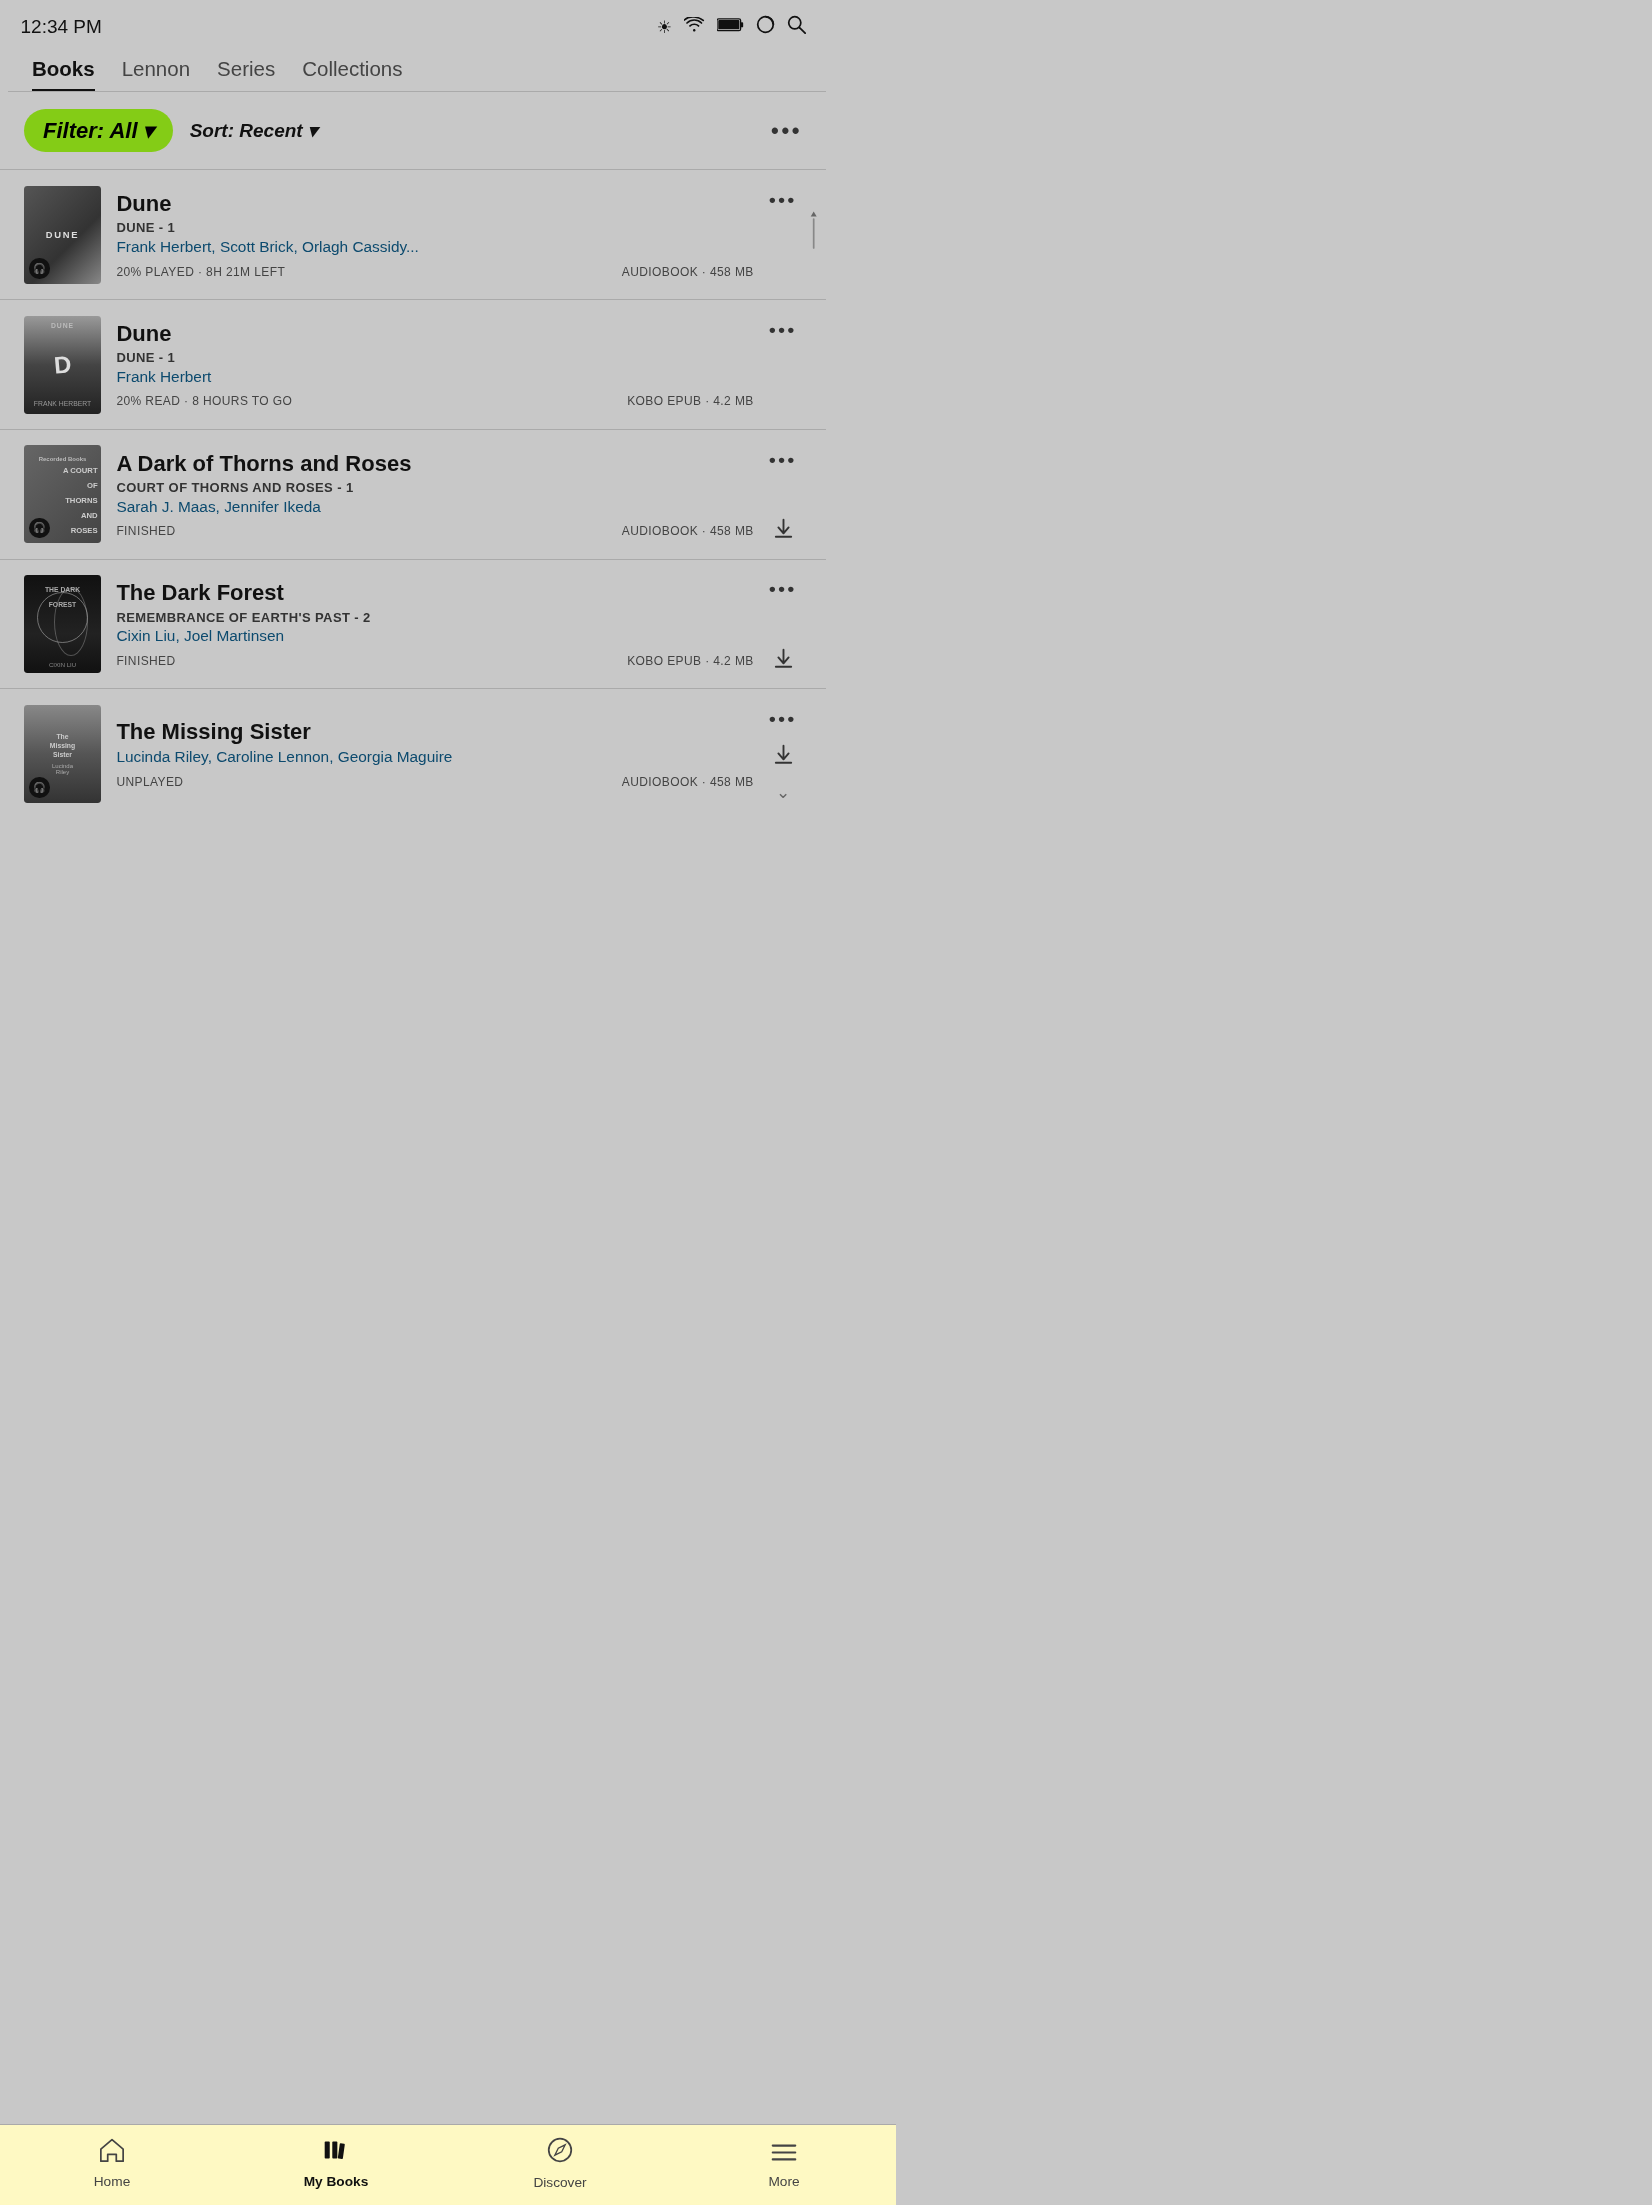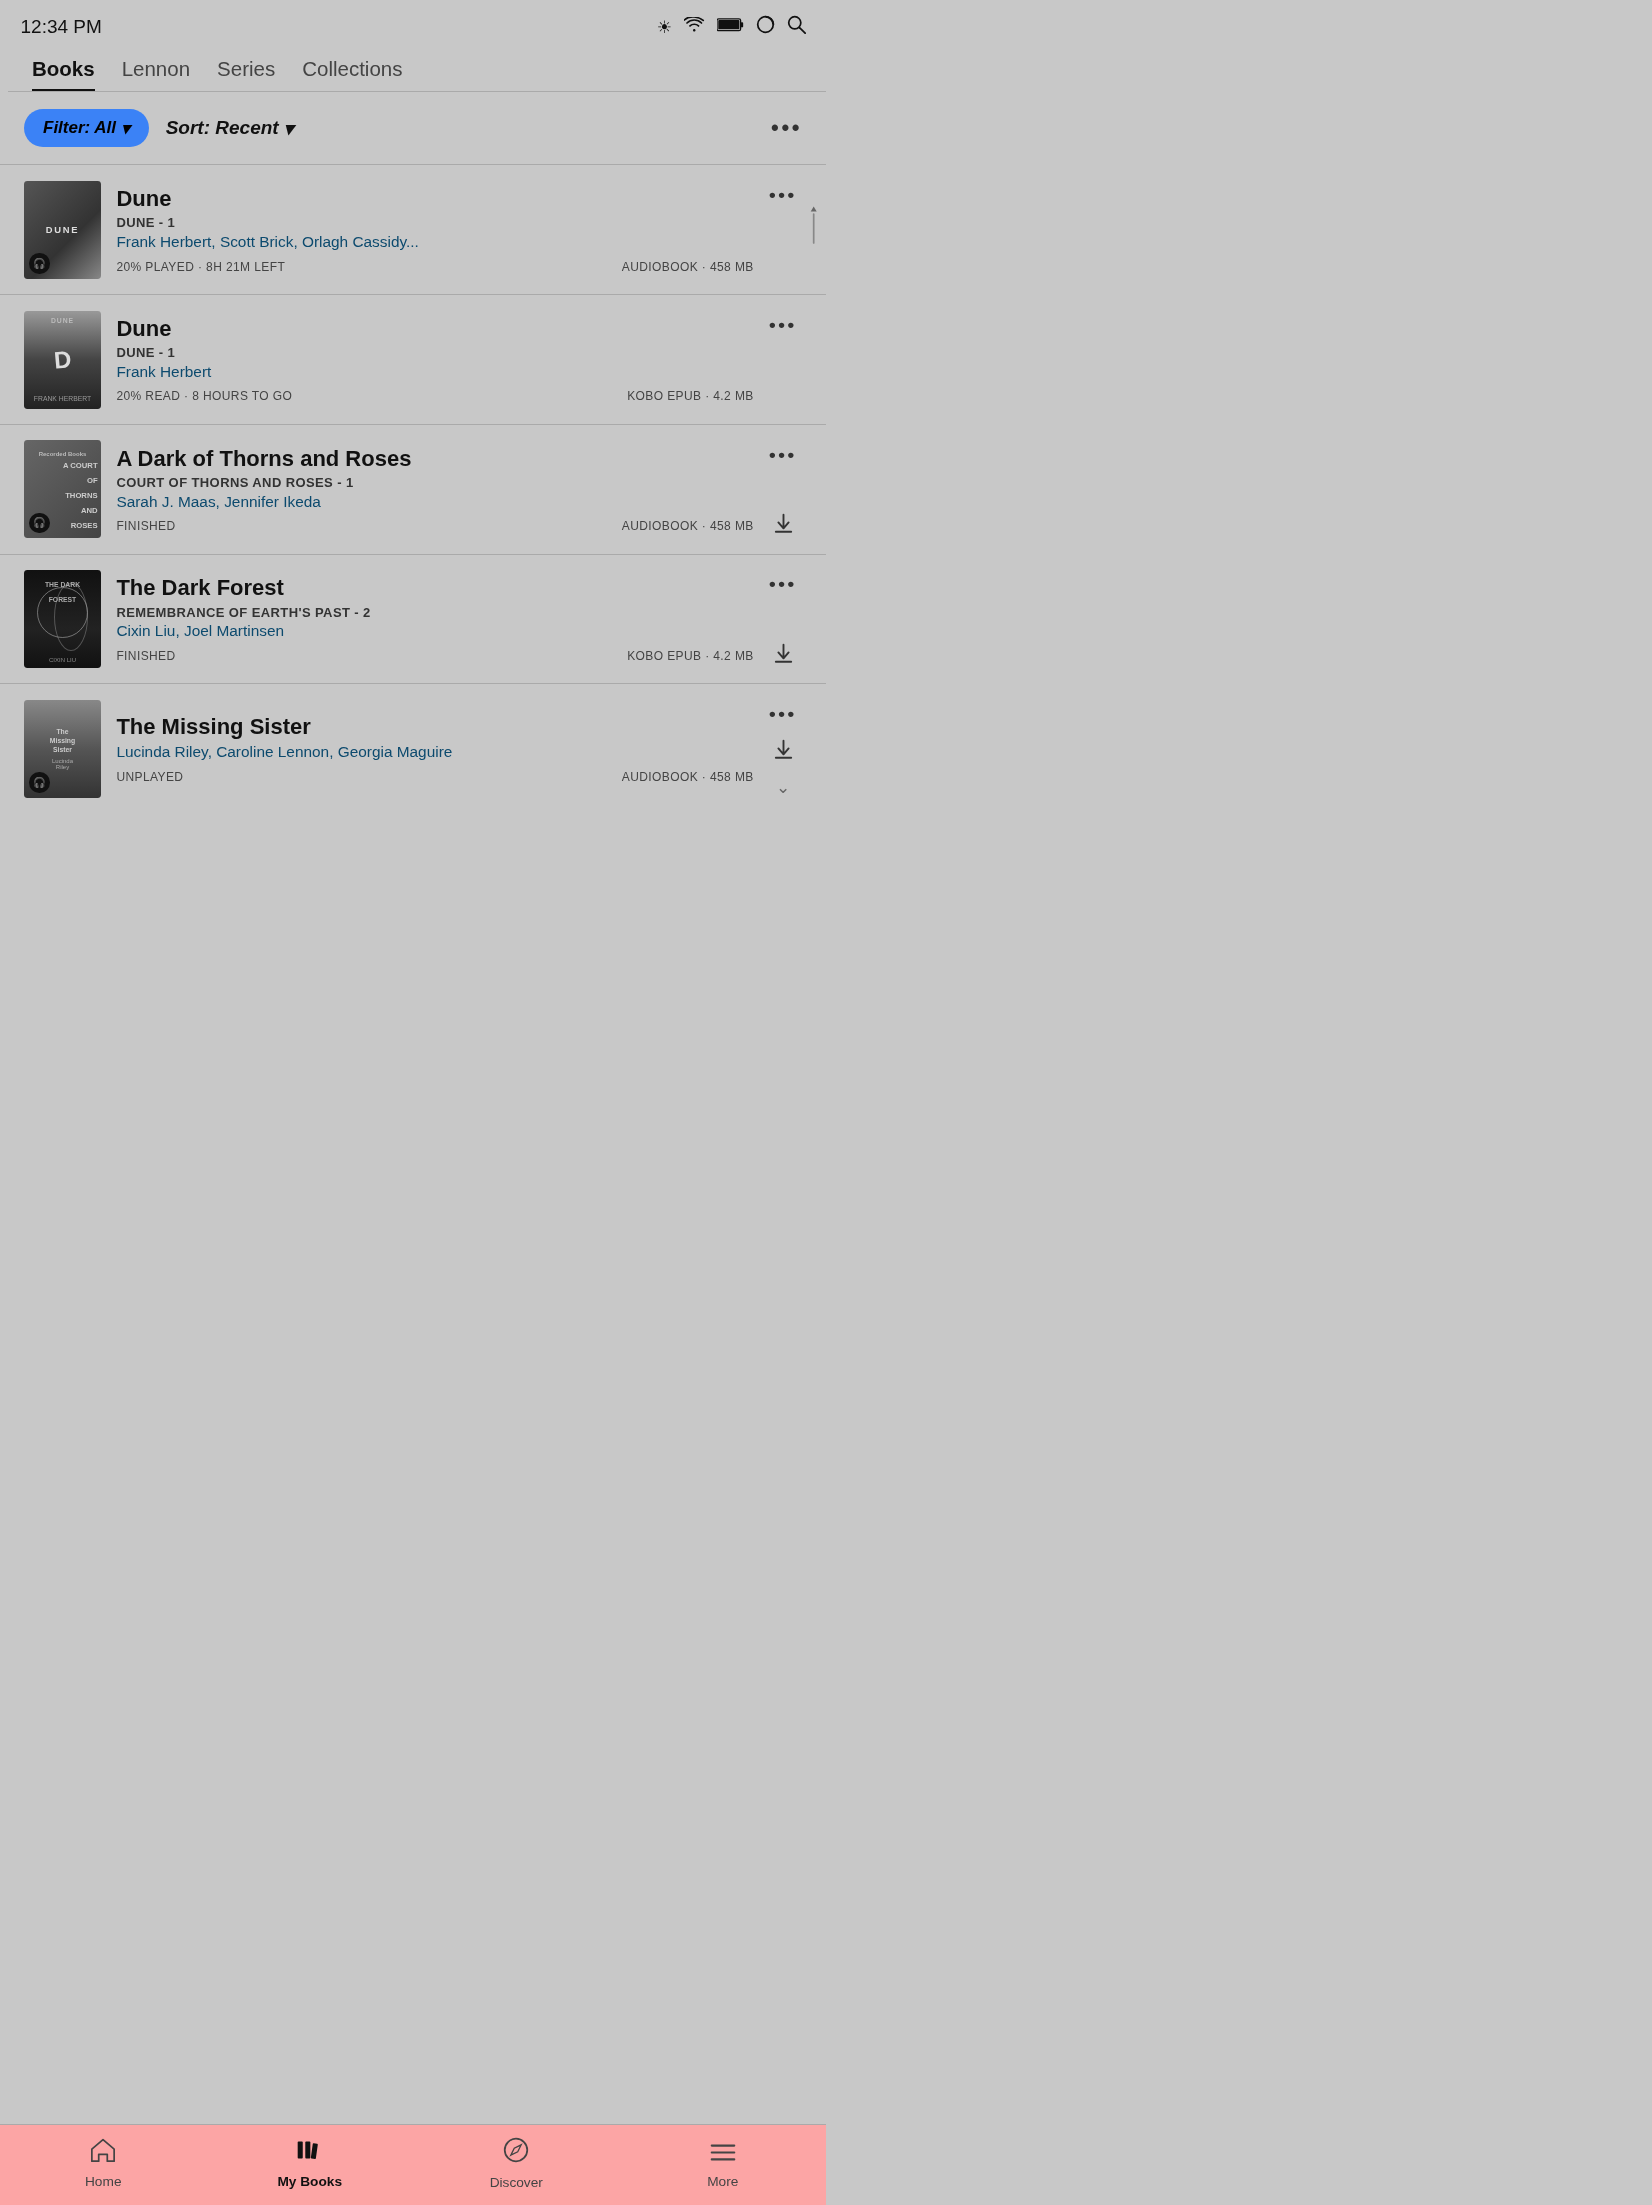--- a/index.html
+++ b/index.html
@@ -58,24 +58,24 @@
     }
 
     
     .filter-bar {
       display: flex;
       align-items: center;
       padding: 17px 24px;
       gap: 17px;
     }
     .filter-btn {
-      background: #3b82f6;
+      background: #84cc16;
       border-radius: 43px;
       padding: 8.6px 19px;
-      font-size: 17px;
+      font-size: 22px;
       font-style: italic;
       font-weight: 600;
       border: none;
       cursor: pointer;
       display: flex;
       align-items: center;
       gap: 5.1px;
     }
     .sort-btn {
       background: transparent;
@@ -225,22 +225,22 @@
       color: #333;
       font-size: 20.5px;
       margin-top: auto;
     }
 
     
     .bottom-nav {
       position: fixed;
       bottom: 0;
       left: 0;
-      width: 826px;
-      background: #fca5a5;
+      width: 896px;
+      background: #fef9c3;
       border-top: 1.3px solid #aaa;
       display: flex;
       justify-content: space-around;
       align-items: center;
       padding: 12px 0 15.4px;
     }
     .nav-item {
       display: flex;
       flex-direction: column;
       align-items: center;

